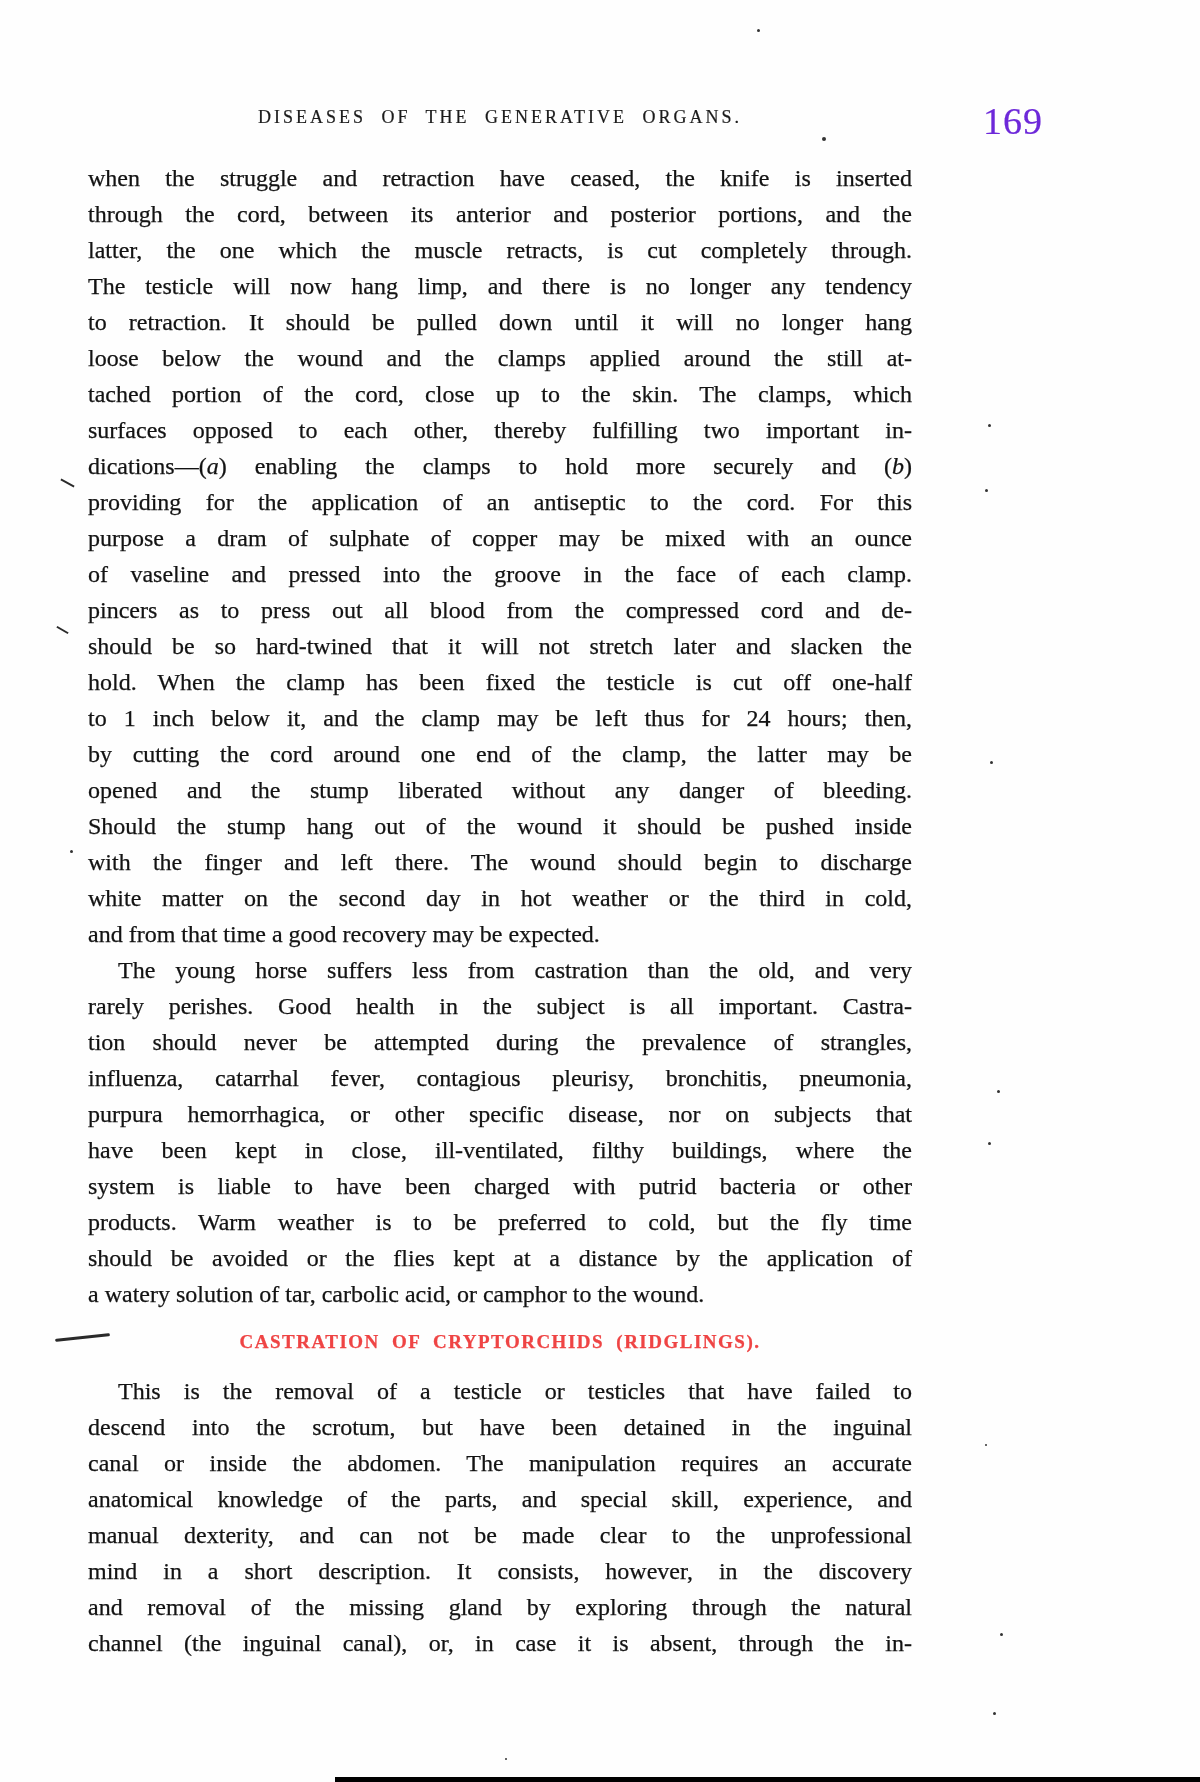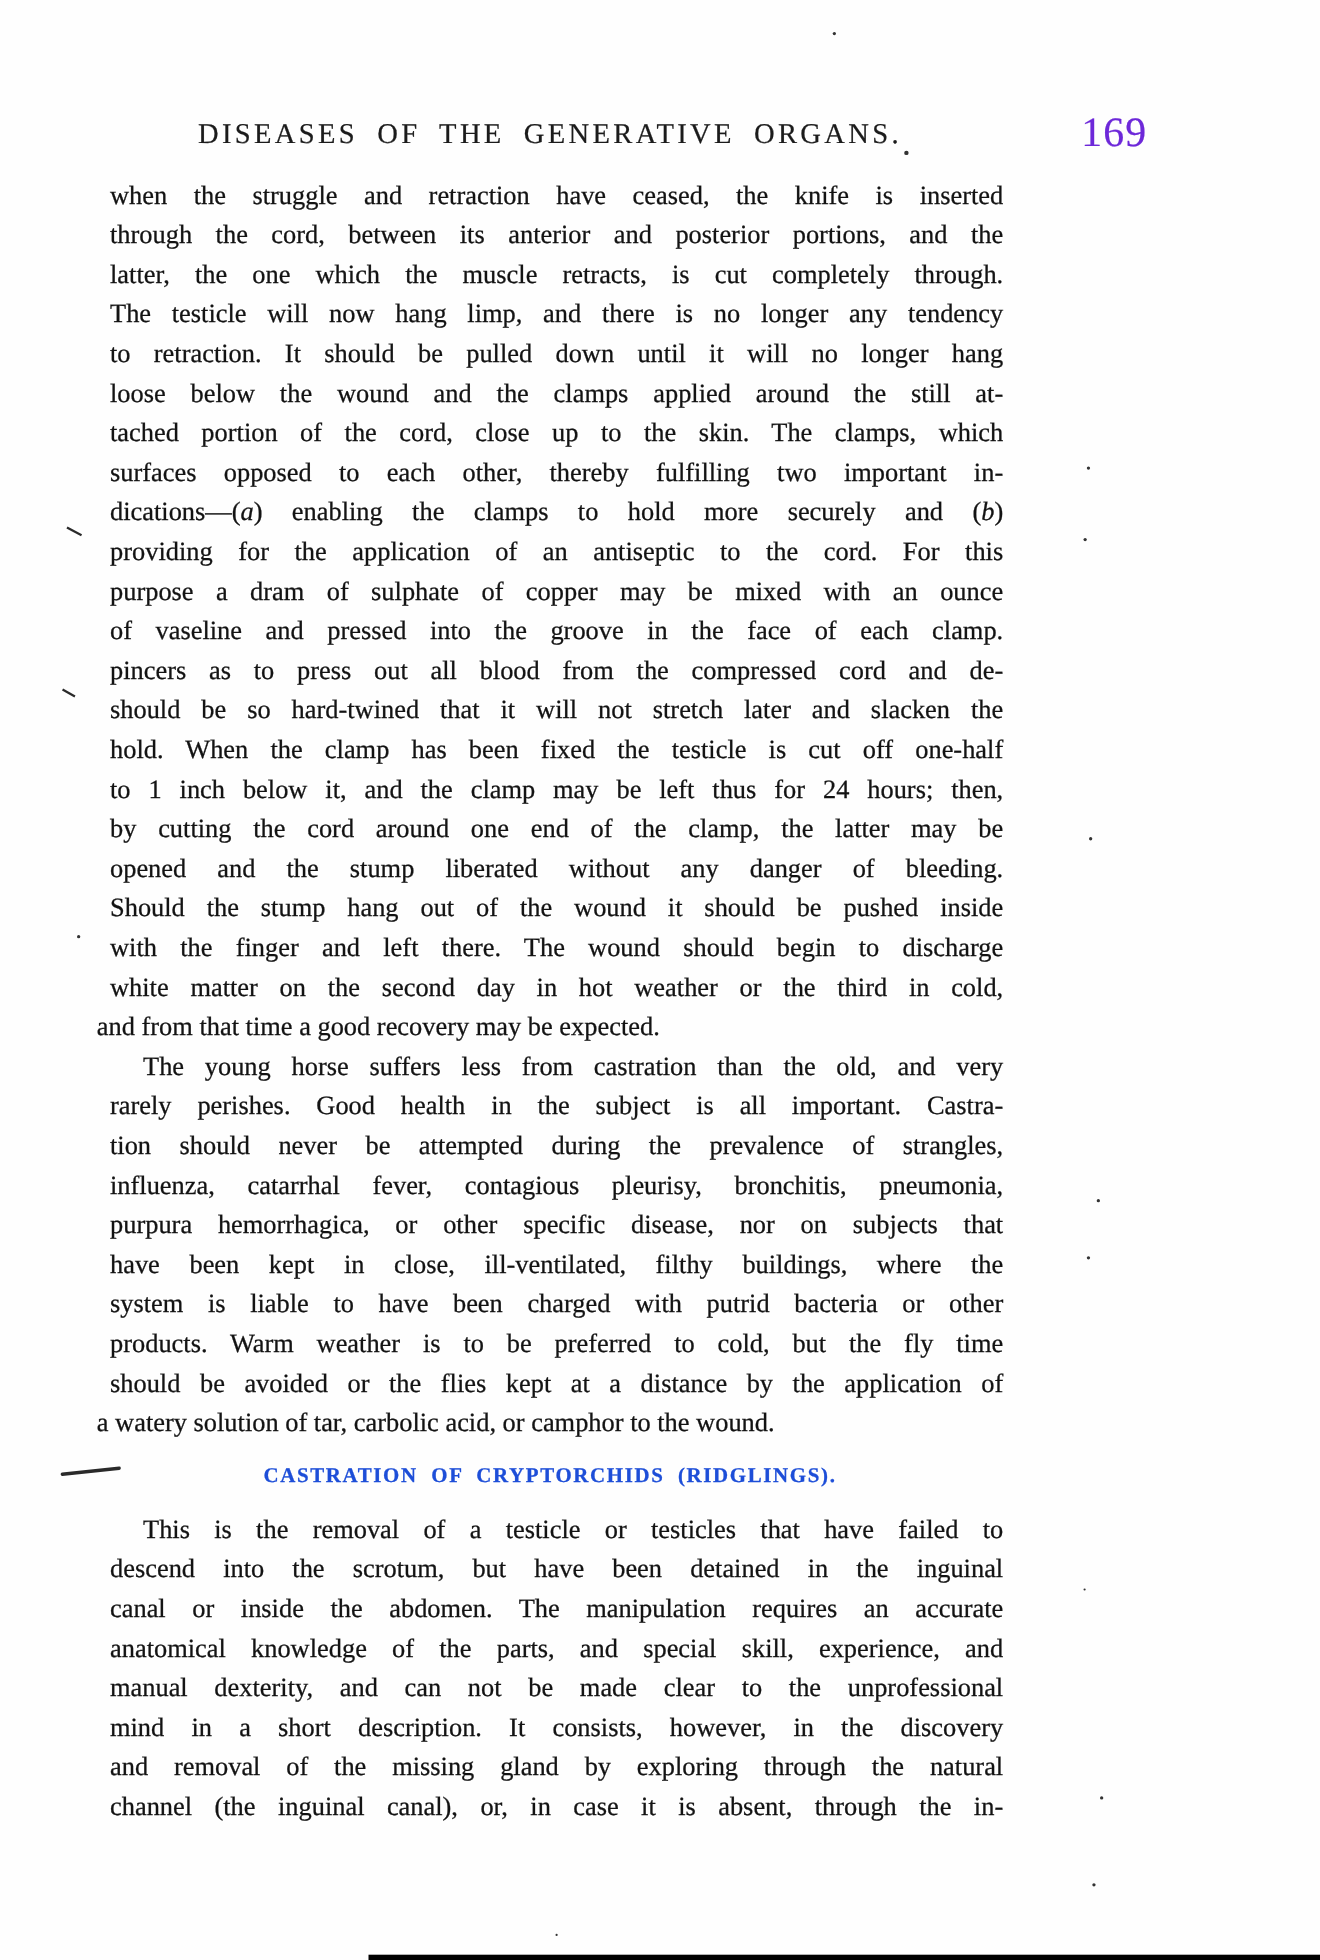--- a/index.html
+++ b/index.html
@@ -17,21 +17,21 @@
     inset: 0;
     background: #fefefe;
   }
   
   .running-head {
     position: absolute;
     top: 107px;
     left: 88px;
     width: 824px;
     text-align: center;
-    font-size: 26px;
+    font-size: 18px;
     letter-spacing: 3px;
     word-spacing: 8px;
     color: #1b1b1b;
     -webkit-text-stroke: 0.2px currentColor;
   }
   .page-number {
     position: absolute;
     top: 99px;
     left: 983px;
     font-size: 38px;
@@ -44,31 +44,31 @@
     position: absolute;
     top: 160px;
     left: 88px;
     width: 824px;
     font-size: 24px;
     line-height: 36px;
     color: #131313;
     -webkit-text-stroke: 0.25px currentColor;
   }
   .tline { text-align: left; white-space: normal; }
-  .tline.just { text-align: justify; text-align-last: justify; margin-left: 12px; }
+  .tline.just { text-align: justify; text-align-last: justify; }
   .tline.indent { text-indent: 30px; }
   .section-heading {
     margin: 17px 0 18px 0;
     text-align: center;
     font-size: 19px;
     font-weight: bold;
     letter-spacing: 1.5px;
     word-spacing: 6px;
     line-height: 26px;
-    color: #1d4ed8;
+    color: #ef4444;
     font-family: Liberation Serif, serif;
   }
   
   .speck {
     position: absolute;
     background: #333;
     border-radius: 50%;
   }
   .pen-mark {
     position: absolute;

